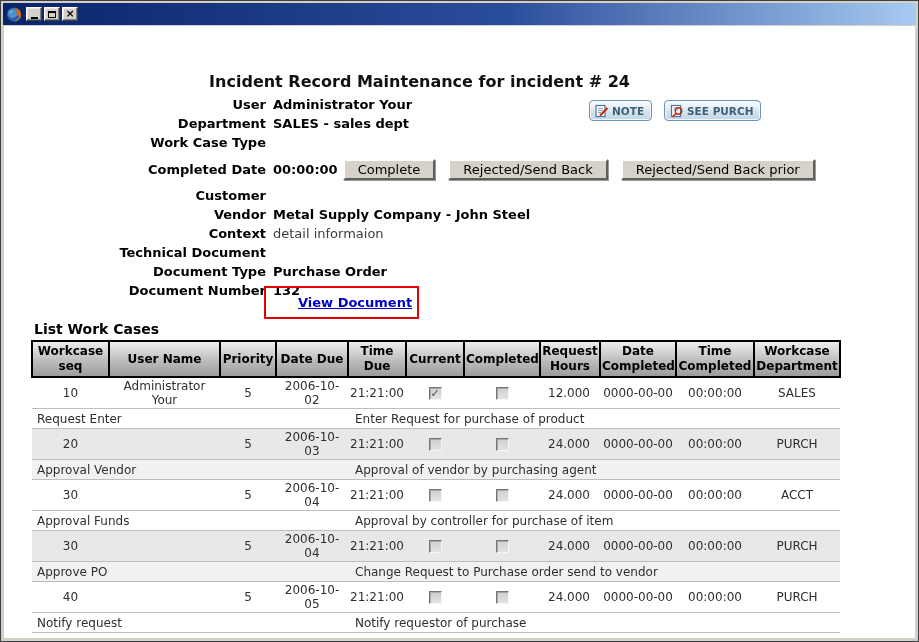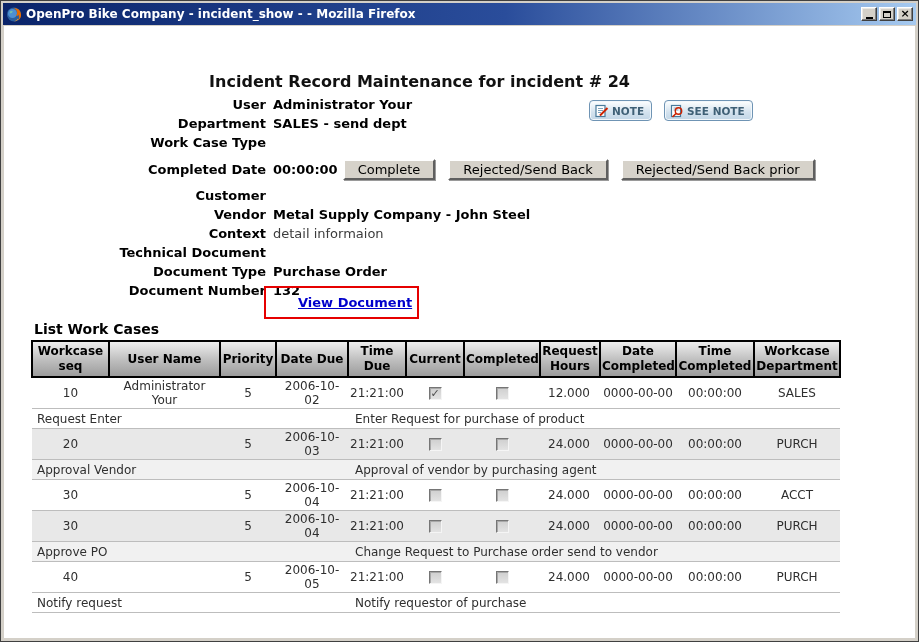--- a/index.html
+++ b/index.html
@@ -67,21 +67,20 @@
 
 <div class="window">
   <div class="titlebar">
     <svg class="fficon" viewBox="0 0 16 16">
       <circle cx="8" cy="8.5" r="7" fill="#2b5f9e"></circle>
       <circle cx="6.5" cy="7.5" r="4.5" fill="#4d8fd1"></circle>
       <path d="M3.5 6 Q5 4.5 7 5.5 Q6 7 4.5 7.5 Z" fill="#7fd0a0" opacity="0.8"></path>
       <path d="M8 2 Q14 2 15 8 Q15.5 12 12 14.5 Q14 11.5 12.5 8.5 Q11.5 10.5 10 10 Q12 7 10.5 4.5 Q9.5 3 8 2 Z" fill="#e66a00"></path>
       <path d="M12.5 13.5 Q10.5 15.5 8 15.5 Q11 14.5 12 12.5 Z" fill="#f59a20"></path>
     </svg>
-    <span class="ttext">OpenPro Bike Company - incident_show - - Mozilla Firefox</span>
     <span class="winbtns">
       <span class="wbtn">
           <span class="g-min"></span>
         </span>
       <span class="wbtn">
           <span class="g-max"></span>
         </span>
       <span class="wbtn">
           <span class="g-close">×</span>
         </span>
@@ -103,32 +102,32 @@
         <span>NOTE</span>
       </span>
       <span class="nbtn">
         <svg width="14" height="14" viewBox="0 0 14 14">
           <rect x="1.5" y="1.5" width="9" height="11" fill="#fff" stroke="#4a7a9b" stroke-width="1.2"></rect>
           <line x1="3.5" y1="4" x2="8.5" y2="4" stroke="#7fa3bd"></line>
           <line x1="3.5" y1="6" x2="8.5" y2="6" stroke="#7fa3bd"></line>
           <circle cx="8.5" cy="7" r="3.2" fill="none" stroke="#cc2200" stroke-width="1.4"></circle>
           <line x1="6" y1="9.5" x2="2.5" y2="13" stroke="#cc2200" stroke-width="1.6"></line>
         </svg>
-        <span>SEE NOTE</span>
+        <span>SEE PURCH</span>
       </span>
     </div>
 
     <div class="form-area">
         <div class="frow">
           <span class="flabel">User</span>
           <span class="fvalue">Administrator Your</span>
         </div>
         <div class="frow">
           <span class="flabel">Department</span>
-          <span class="fvalue">SALES - send dept</span>
+          <span class="fvalue">SALES - sales dept</span>
         </div>
         <div class="frow">
           <span class="flabel">Work Case Type</span>
         </div>
         <div class="frow tall">
           <span class="flabel">Completed Date</span>
           <span class="fvalue">00:00:00</span>
           <button class="btn">Complete</button>
           <button class="btn">Rejected/Send Back</button>
           <button class="btn">Rejected/Send Back prior</button>
@@ -241,20 +240,24 @@
             <td>5</td>
             <td>2006-10-04</td>
             <td>21:21:00</td>
             <td><span class="cb"></span></td>
             <td><span class="cb"></span></td>
             <td class="num">24.000</td>
             <td>0000-00-00</td>
             <td>00:00:00</td>
             <td>ACCT</td>
           </tr>
+          <tr class="sub">
+            <td colspan="4" class="task">Approval Funds</td>
+            <td colspan="7" class="desc">Approval by controller for purchase of item</td>
+          </tr>
           <tr class="main shade">
             <td>30</td>
             <td></td>
             <td>5</td>
             <td>2006-10-04</td>
             <td>21:21:00</td>
             <td><span class="cb"></span></td>
             <td><span class="cb"></span></td>
             <td class="num">24.000</td>
             <td>0000-00-00</td>

